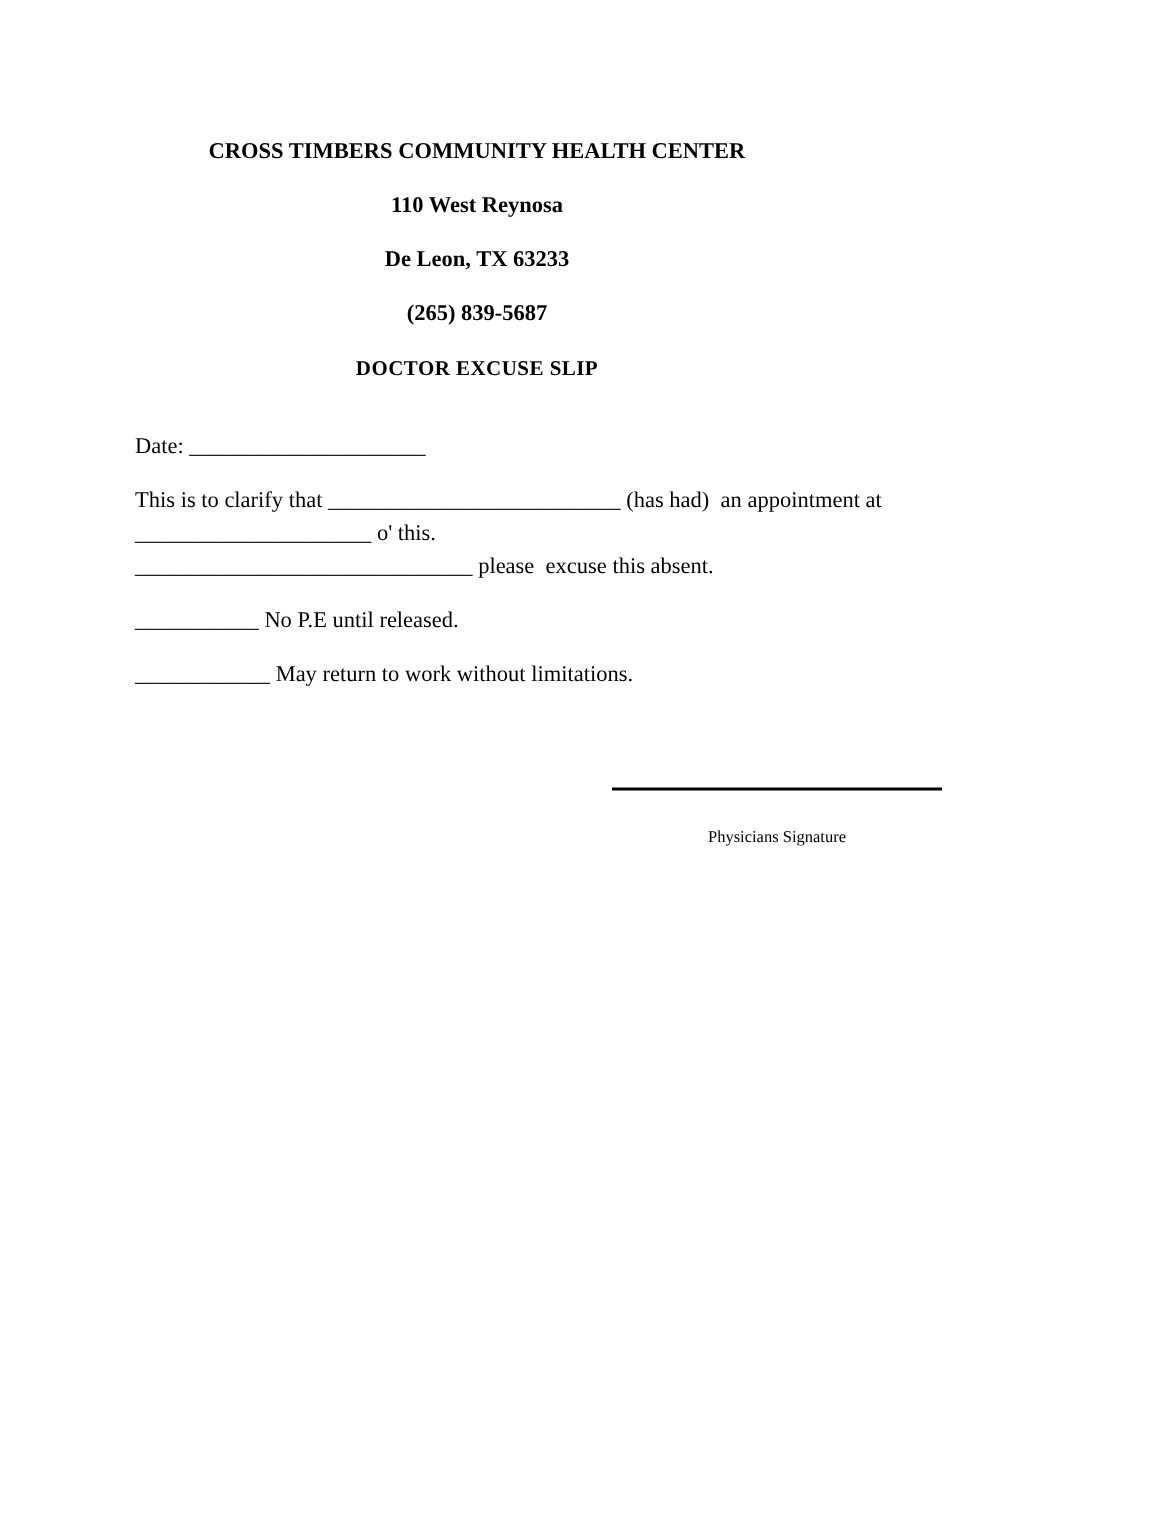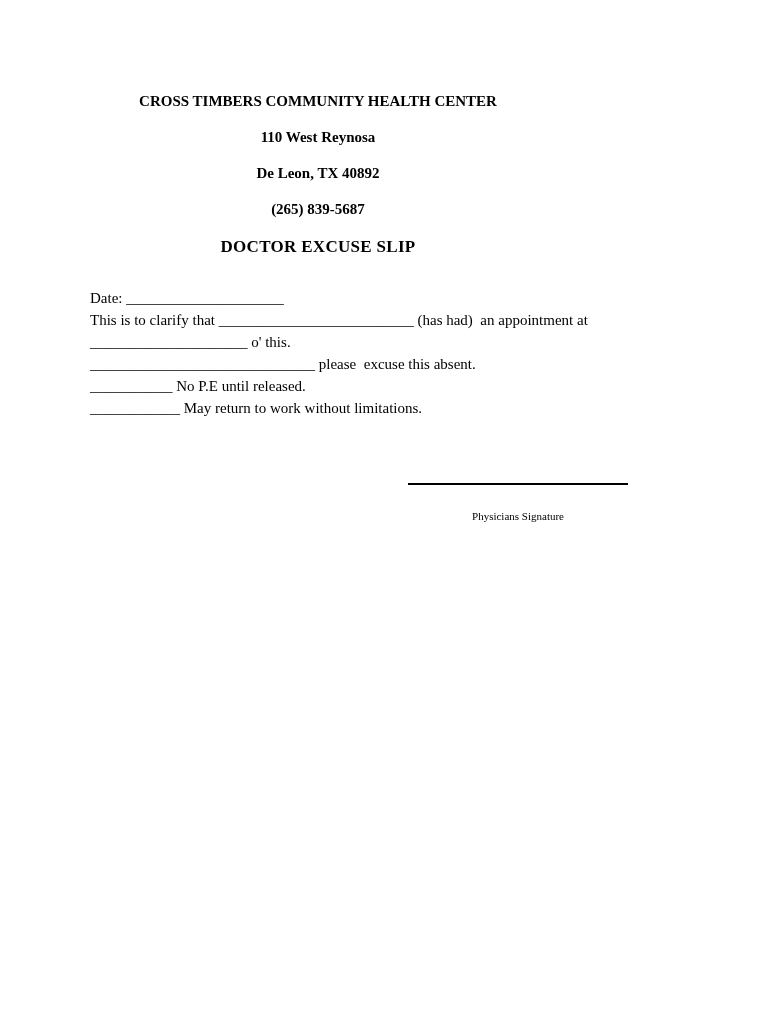--- a/index.html
+++ b/index.html
@@ -22,36 +22,36 @@
     text-align: center;
     font-weight: bold;
   }
   .header-line {
     font-size: 15px;
     line-height: 22px;
     margin: 0 0 14px 0;
     white-space: pre;
   }
   .doc-title {
-    font-size: 17px;
+    font-size: 14px;
     line-height: 26px;
     margin: 0;
     letter-spacing: 0.3px;
     white-space: pre;
   }
   .form-body {
     margin: 27px 40px 0 90px;
     font-size: 15px;
   }
   .form-line {
     white-space: pre;
     line-height: 22px;
     margin: 0;
   }
-  .m14 { }
+  .m14 { margin-top: 14px; }
   .m16 { }
   .signature-block {
     margin-left: 408px;
     margin-top: 64px;
     width: 220px;
   }
   .signature-line {
     width: 220px;
     height: 0;
     border-bottom: 2px solid #000000;
@@ -65,21 +65,21 @@
   }
 </style>
 </head>
 <body>
 
 <div class="page">
 
   <div class="doc-header">
     <div class="header-line">CROSS TIMBERS COMMUNITY HEALTH CENTER</div>
     <div class="header-line">110 West Reynosa</div>
-    <div class="header-line">De Leon, TX 40892</div>
+    <div class="header-line">De Leon, TX 63233</div>
     <div class="header-line">(265) 839-5687</div>
     <div class="doc-title">DOCTOR EXCUSE SLIP</div>
   </div>
 
   <div class="form-body">
     <div class="form-line">Date: _____________________</div>
     <div class="form-line m14">This is to clarify that __________________________ (has had)  an appointment at</div>
     <div class="form-line">_____________________ o' this.</div>
     <div class="form-line m16">______________________________ please  excuse this absent.</div>
     <div class="form-line m14">___________ No P.E until released.</div>

